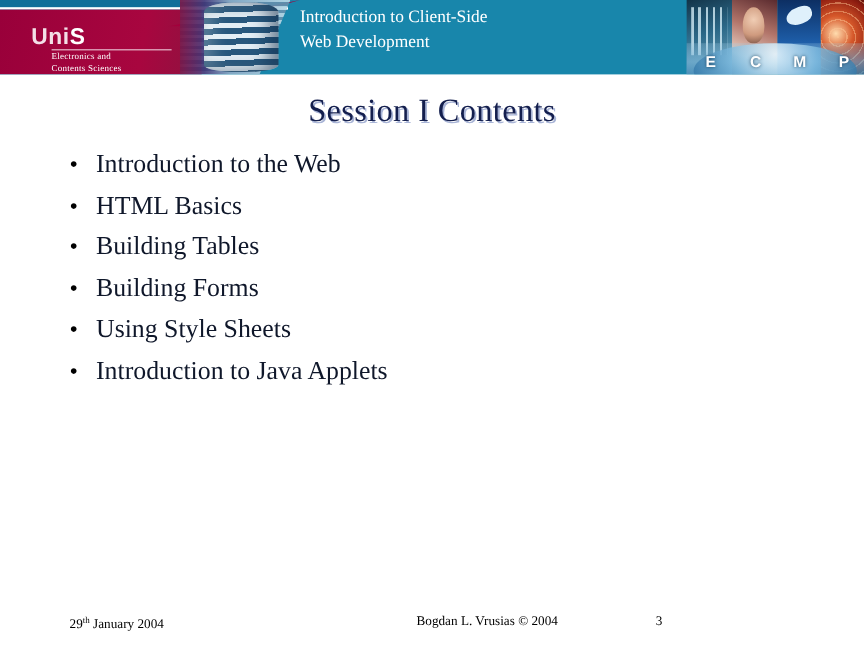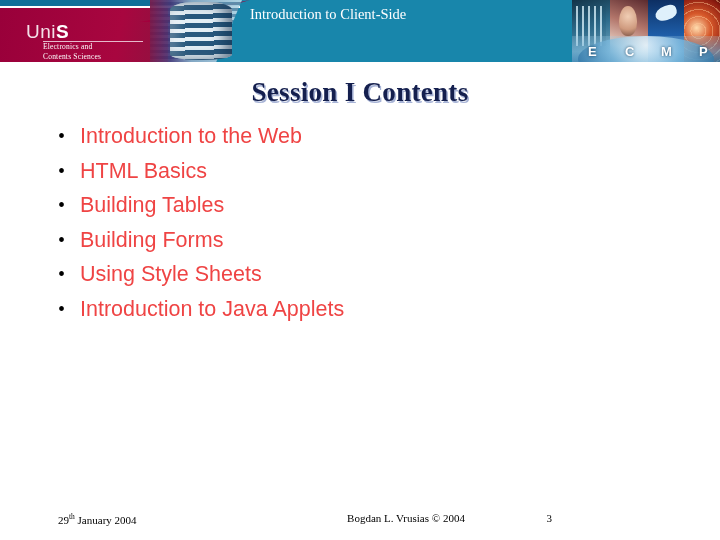--- a/index.html
+++ b/index.html
@@ -58,21 +58,21 @@
   }
   #logo-text {
     position: absolute;
     left: 26px; top: 14px;
     color: #ffffff;
     font-family: "Liberation Sans", sans-serif;
     font-size: 19px;
     letter-spacing: 0.5px;
     line-height: 1;
   }
-  #logo-text .uni { font-weight: 400; color: #f3dfe7; }
+  #logo-text .uni { font-weight: 700; color: #f3dfe7; }
   #logo-text .s { font-weight: bold; color: #ffffff; }
   #logo-rule {
     position: absolute;
     left: 43px; top: 33px;
     width: 100px;
     height: 1px;
     background: #e6b9cb;
   }
   #logo-sub {
     position: absolute;
@@ -171,21 +171,21 @@
     z-index: 5;
   }
 
   
   #slide-heading {
     position: absolute;
     left: 0; top: 77px;
     width: 720px;
     text-align: center;
     font-family: "Liberation Serif", serif;
-    font-weight: bold;
+    font-weight: normal;
     font-size: 27px;
     color: #141f4e;
     text-shadow: 1.5px 1.5px 0 #a8b4d6;
     letter-spacing: 0.3px;
   }
 
   
   #content-list {
     position: absolute;
     left: 52px; top: 124px;
@@ -200,23 +200,23 @@
     width: 28px;
     flex: 0 0 28px;
     font-size: 20px;
     line-height: 1;
     color: #000000;
     text-align: left;
     padding-left: 6px;
     box-sizing: border-box;
   }
   .bullet-text {
-    font-family: Liberation Sans, sans-serif;
+    font-family: Liberation Serif, serif;
     font-size: 21.5px;
-    color: #ef4444;
+    color: #0f172a;
     white-space: nowrap;
   }
 
   
   #footer {
     position: absolute;
     left: 0; top: 512px;
     width: 608px;
     height: 22px;
     font-family: "Liberation Serif", serif;
@@ -246,20 +246,21 @@
       <div>Contents Sciences</div>
     </div>
   </div>
   <div id="logo-swoosh"></div>
 
   <div id="banner-building"></div>
   <div id="banner-building-core"></div>
 
   <div id="banner-title">
     <div>Introduction to Client-Side</div>
+    <div>Web Development</div>
   </div>
 
   <div id="banner-montage">
     <div class="m-cell m1"></div>
     <div class="m-cell m2"></div>
     <div class="m-cell m3"></div>
     <div class="m-cell m4"></div>
     <div id="banner-globe"></div>
     <span class="m-letter" style="left:16px">E</span>
     <span class="m-letter" style="left:53px">C</span>

